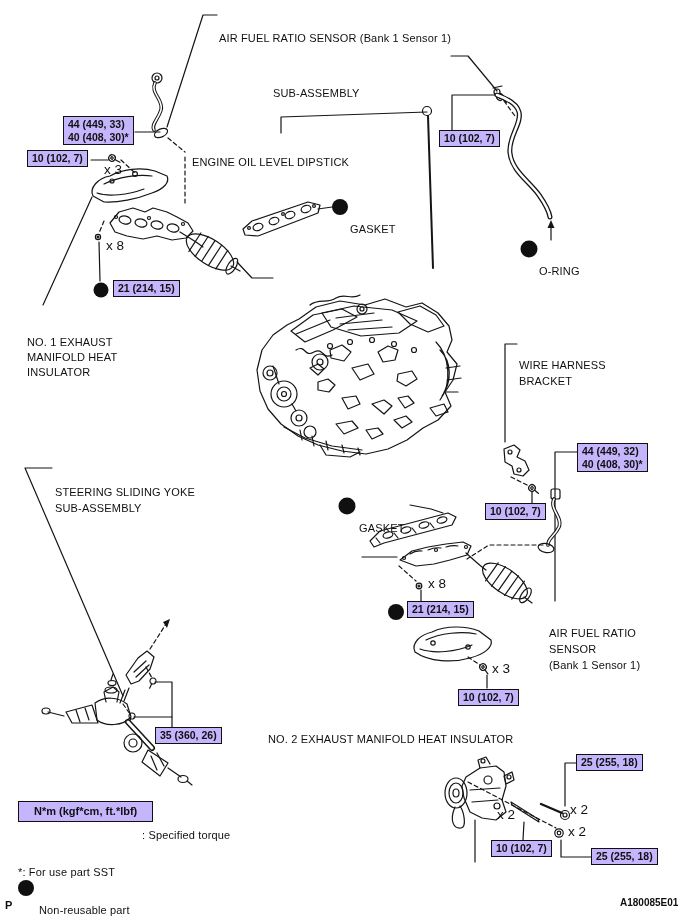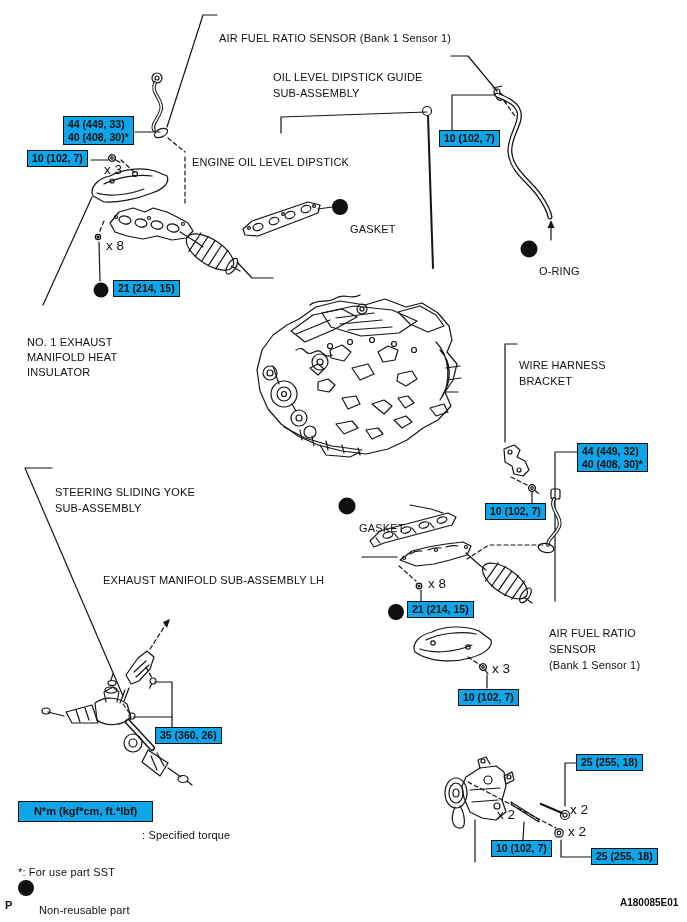--- a/index.html
+++ b/index.html
@@ -3,21 +3,21 @@
 <meta charset="utf-8">
 <style>
   * { margin:0; padding:0; box-sizing:border-box; }
   html,body { background:#fff; }
   #page {
     position:relative; width:687px; height:922px; background:#ffffff;
     font-family:"Liberation Sans", sans-serif; color:#101010; overflow:hidden;
   }
   .lbl { position:absolute; font-size:11px; line-height:15px; white-space:nowrap; letter-spacing:.15px; color:#101010;margin-top:23px; }
   .cnt { position:absolute; font-size:13.5px; line-height:14px; white-space:nowrap; color:#101010; }
-  .tq  { position:absolute; border:1.6px solid #101010; background:#0ea5e9; font-weight:bold;
+  .tq  { position:absolute; border:1.6px solid #101010; background:#c4b5fd; font-weight:bold;
          font-size:10.5px; line-height:12.5px; padding:1px 4px; white-space:nowrap; text-align:left; color:#101010; }
   .tq div { white-space:nowrap; }
   .legendbox { font-size:11px; line-height:15px; padding:2px 15px; }
   .small-bold { position:absolute; font-weight:bold; white-space:nowrap; color:#101010; }
   svg.art { position:absolute; left:0; top:0; }
 </style>
 </head>
 <body>
 
 <div id="page">
@@ -318,37 +318,36 @@
       <circle cx="488" cy="780" r="4"></circle>
         <circle cx="497" cy="806" r="3"></circle>
       <path d="M480,768 L478,760 L486,757 L490,764"></path>
       <circle cx="483" cy="761" r="2"></circle>
       <path d="M504,776 L512,772 L514,780 L506,784 Z"></path>
       <circle cx="509" cy="777" r="2"></circle>
     </g>
   </svg>
 
   <div class="lbl" style="left:219px; top:8px">AIR FUEL RATIO SENSOR (Bank 1 Sensor 1)</div>
-  <div class="lbl" style="left:273px; top:47px">OIL LEVEL DIPSTICK GUIDE</div>
   <div class="lbl" style="left:273px; top:63px">SUB-ASSEMBLY</div>
   <div class="lbl" style="left:192px; top:132px">ENGINE OIL LEVEL DIPSTICK</div>
   <div class="lbl" style="left:350px; top:199px">GASKET</div>
   <div class="lbl" style="left:539px; top:241px">O-RING</div>
   <div class="lbl" style="left:27px;  top:312px">NO. 1 EXHAUST</div>
   <div class="lbl" style="left:27px;  top:327px">MANIFOLD HEAT</div>
   <div class="lbl" style="left:27px;  top:342px">INSULATOR</div>
   <div class="lbl" style="left:519px; top:335px">WIRE HARNESS</div>
   <div class="lbl" style="left:519px; top:351px">BRACKET</div>
   <div class="lbl" style="left:55px;  top:462px">STEERING SLIDING YOKE</div>
   <div class="lbl" style="left:55px;  top:478px">SUB-ASSEMBLY</div>
   <div class="lbl" style="left:359px; top:498px">GASKET</div>
-  <div class="lbl" style="left:103px; top:550px">EXHAUST MANIFOLD SUB-ASSEMBLY LH</div>
   <div class="lbl" style="left:549px; top:603px">AIR FUEL RATIO</div>
   <div class="lbl" style="left:549px; top:619px">SENSOR</div>
   <div class="lbl" style="left:549px; top:635px">(Bank 1 Sensor 1)</div>
+  <div class="lbl" style="left:268px; top:709px">NO. 2 EXHAUST MANIFOLD HEAT INSULATOR</div>
 
   <div class="cnt" style="left:104px; top:163px">x 3</div>
   <div class="cnt" style="left:106px; top:239px">x 8</div>
   <div class="cnt" style="left:428px; top:577px">x 8</div>
   <div class="cnt" style="left:492px; top:662px">x 3</div>
   <div class="cnt" style="left:497px; top:808px">x 2</div>
   <div class="cnt" style="left:570px; top:803px">x 2</div>
   <div class="cnt" style="left:568px; top:825px">x 2</div>
 
   <div class="tq" style="left:63px; top:116px">

